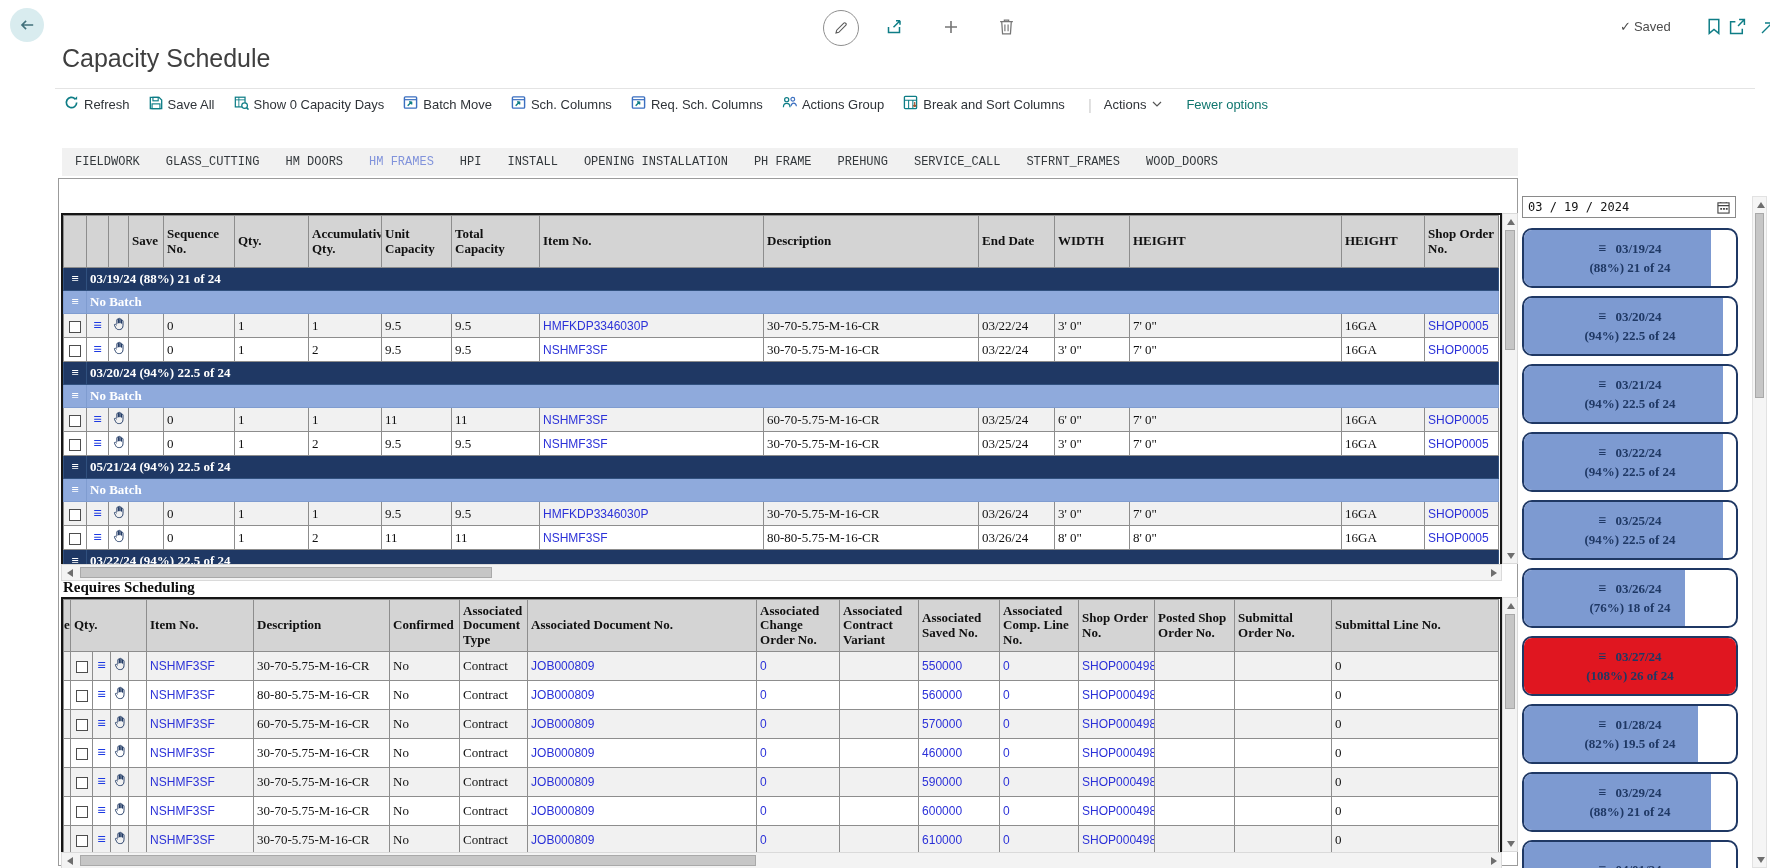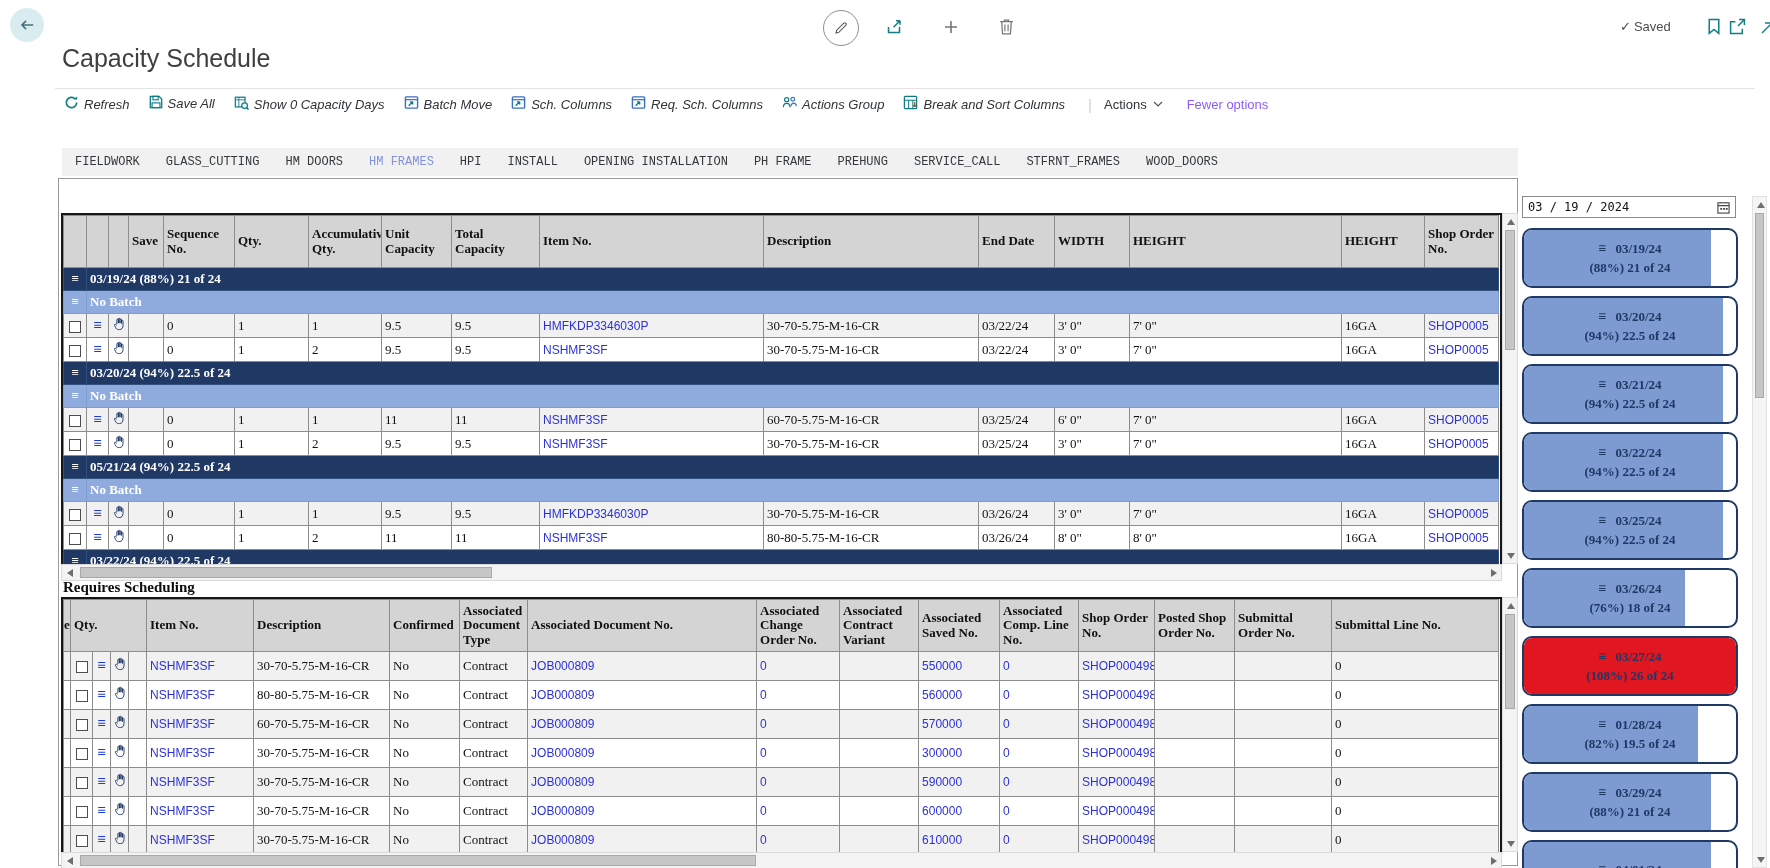--- a/index.html
+++ b/index.html
@@ -12,21 +12,21 @@
   .circ{position:absolute;top:10px;width:34px;height:34px;border:1px solid #8f8f8f;border-radius:50%;
     display:flex;align-items:center;justify-content:center;cursor:pointer;background:#fff;}
   .flaticon{position:absolute;display:flex;align-items:center;justify-content:center;cursor:pointer;}
   .saved{position:absolute;left:1620px;top:19px;font-size:13px;color:#4c4c4c;display:flex;gap:3px;align-items:center;}
   .topline{position:absolute;left:55px;width:1700px;top:88px;border-top:1px solid #e4e4e4;}
   
   .toolbar{position:absolute;left:64px;top:92px;height:24px;display:flex;align-items:center;font-size:13px;color:#2f3338;}
   .tb-item{display:flex;align-items:center;gap:5px;margin-right:19px;cursor:pointer;white-space:nowrap;}
   .tb-sep{color:#cfcfcf;margin:0 12px 0 4px;font-size:15px;}
   .tb-actions{display:flex;align-items:center;gap:6px;margin-right:24px;cursor:pointer;}
-  .tb-fewer{color:#8b5cf6;cursor:pointer;}
+  .tb-fewer{color:#0f766e;cursor:pointer;}
   
   .tabs{position:absolute;left:62px;top:148px;width:1456px;height:28px;background:#f1f1f1;
     display:flex;align-items:center;gap:26px;padding:0 13px;box-sizing:border-box;font-size:12px;color:#33383c;}
   .tab{cursor:pointer;white-space:nowrap;font-family:Liberation Mono, monospace;}
   .tab.sel{color:#8193db;}
   
   .panel{position:absolute;left:58px;top:178px;width:1460px;height:688px;border:1px solid #9b9b9b;
     background:#fff;box-sizing:border-box;}
   .t1wrap{position:absolute;left:2px;top:34px;width:1441px;height:351px;overflow:hidden;
     border:2px solid #161616;border-bottom:none;box-sizing:border-box;}
@@ -125,21 +125,21 @@
   <div class="flaticon" style="left:1760px;top:20px;">
     <svg width="14" height="14" viewBox="0 0 12 14">
         <path d="M1 13L11 3M11 3v7M11 3H4" stroke="#0e7d86" stroke-width="1.4" fill="none"></path>
       </svg>
   </div>
 
   <div class="title">Capacity Schedule</div>
   <div class="topline"></div>
 
   <div class="toolbar">
-    <span style="display:flex;align-items:flex-start;font-style:italic;">
+    <span style="display:flex;align-items:flex-end;">
         <span class="tb-item">
           <span><svg width="15" height="15" viewBox="0 0 16 16">
               <path d="M13.5 8a5.5 5.5 0 1 1-1.7-3.95" fill="none" stroke="#0e7d86" stroke-width="1.8"></path>
               <path d="M14 1.2v3.6h-3.6z" fill="#0e7d86"></path>
             </svg></span>
           <span class="tb-label">Refresh</span>
         </span>
         <span class="tb-item">
           <span><svg width="14" height="14" viewBox="0 0 16 16">
               <path d="M1.5 1.5h10l3 3v10h-13z" fill="none" stroke="#0e7d86" stroke-width="1.5"></path>
@@ -556,21 +556,21 @@
                   <path d="M4.5 8V3.2a.9.9 0 011.8 0V7M6.3 7V2.2a.9.9 0 011.8 0V7M8.1 7V3a.9.9 0 011.8 0v4.2M9.9 7.4V4.6a.9.9 0 011.8 0V9.5c0 3.2-1.6 5-4.2 5h-.9c-1.8 0-2.9-.9-3.7-2.6L1.7 9.5c-.4-.8.5-1.6 1.3-1.1l1.5 1" fill="none" stroke="#1F3864" stroke-width="1.1"></path>
                 </svg></td>
               <td></td>
               <td><span class="lnk">NSHMF3SF</span></td>
               <td>30-70-5.75-M-16-CR</td>
               <td>No</td>
               <td>Contract</td>
               <td><span class="lnk">JOB000809</span></td>
               <td><span class="lnk">0</span></td>
               <td></td>
-              <td><span class="lnk">300000</span></td>
+              <td><span class="lnk">460000</span></td>
               <td><span class="lnk">0</span></td>
               <td><span class="lnk">SHOP000498</span></td>
               <td></td>
               <td></td>
               <td>0</td>
             </tr>
             <tr class="dr2 odd">
               <td></td>
               <td class="ic"><span class="cbx"></span></td>
               <td class="ic"><span class="mi">≡</span></td>

